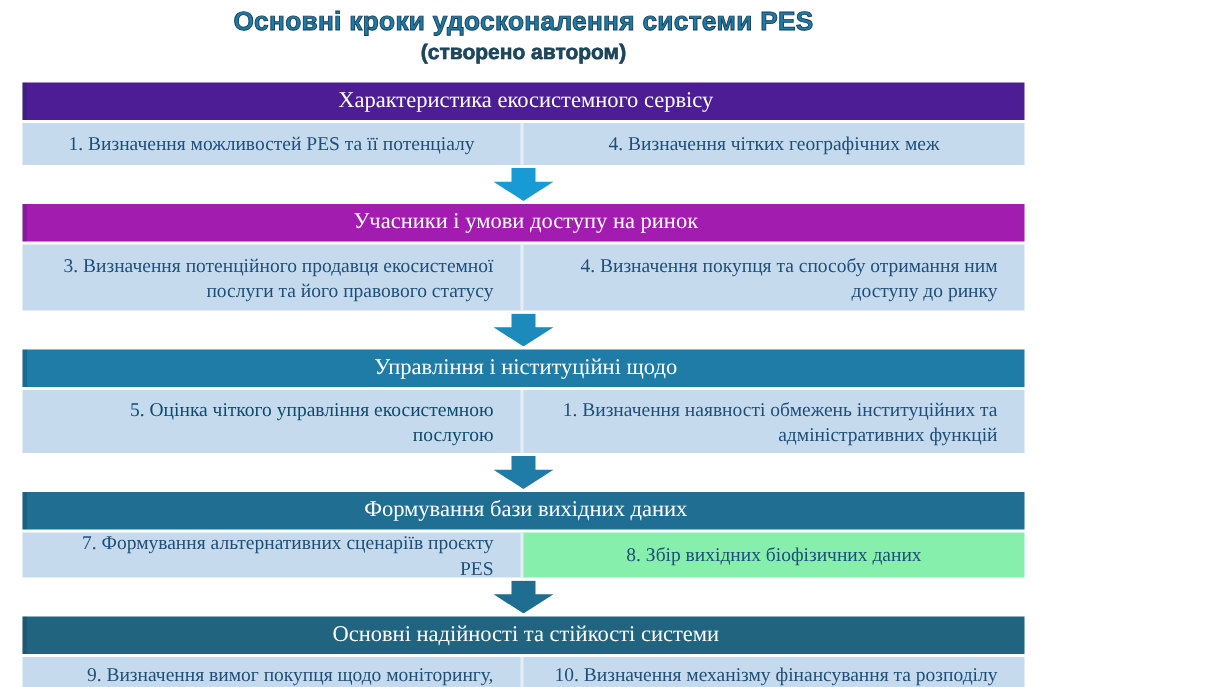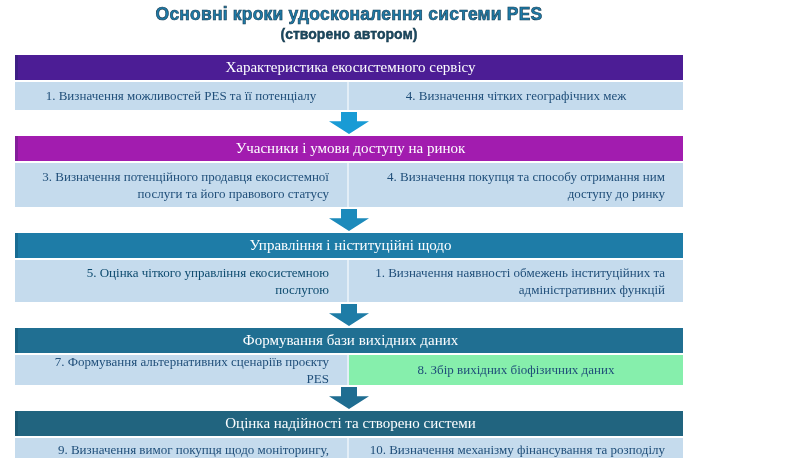--- a/index.html
+++ b/index.html
@@ -115,21 +115,21 @@
       <div class="section-body">
         <div class="cell left b4" style="background: rgb(197, 219, 237); color: rgb(31, 78, 121);">7. Формування альтернативних сценаріїв проєкту PES</div>
         <div class="cell right b4" style="background: #86efac; color: rgb(31, 78, 121);">8. Збір вихідних біофізичних даних</div>
       </div>
     </div>
     <div class="arrow-row">
       <div class="arrow" style="background: rgb(31, 109, 145);"></div>
     </div>
 
     <div class="section">
-      <div class="section-header" style="background: rgb(33, 100, 127); color: rgb(253, 254, 255);">Оцінка надійності та створено системи</div>
+      <div class="section-header" style="background: rgb(33, 100, 127); color: rgb(253, 254, 255);">Основні надійності та стійкості системи</div>
       <div class="section-body">
         <div class="cell left b5" style="background: rgb(197, 219, 237); color: rgb(31, 78, 121);">9. Визначення вимог покупця щодо моніторингу, перевірки та звітності (екологічна стійкість)</div>
         <div class="cell right b5" style="background: rgb(197, 219, 237); color: rgb(31, 78, 121);">10. Визначення механізму фінансування та розподілу вигід (еономічна і соціальна стійкість)</div>
       </div>
     </div>
 
   </div>
 </div>
 
 </body></html>

